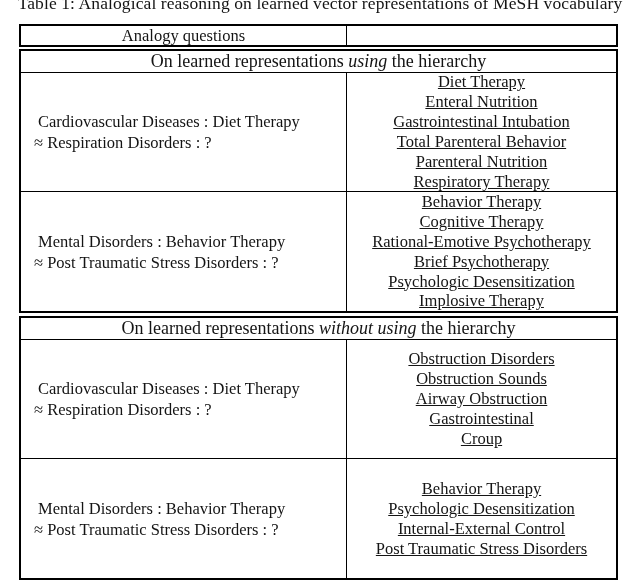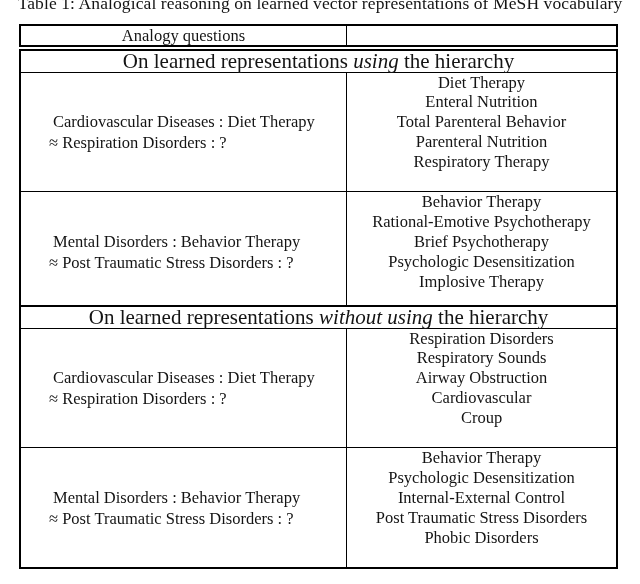--- a/index.html
+++ b/index.html
@@ -28,45 +28,46 @@
   }
   .header-box { top: 24px; height: 23px; display: flex; }
   .header-box .hcell {
     display: flex; align-items: center; justify-content: center;
     font-size: 16.5px; box-sizing: border-box;
   }
   .header-box .hcell.q { flex: 0 0 326px; border-right: 1.5px solid #000; }
   .header-box .hcell.a { flex: 1 1 auto; }
   .section-box { display: flex; flex-direction: column; height: 264px; }
   .sec1 { top: 49px; }
-  .sec2 { top: 305px; }
+  .sec2 { top: 316px; }
   .sec-heading {
     flex: 0 0 auto;
     height: 20.5px; line-height: 20.5px;
     text-align: center;
     border-bottom: 1.5px solid #000;
-    font-size: 21px;
+    font-size: 18px;
   }
   .trow { flex: 1 1 0; display: flex; min-height: 0; }
   .trow.second { border-top: 1.5px solid #000; }
   .q-cell {
     flex: 0 0 326px;
     box-sizing: border-box;
     border-right: 1.5px solid #000;
     display: flex; align-items: center;
-    padding-left: 28px;
+    padding-left: 13px;
     font-size: 16.5px;
   }
   .q-cell .ql1 { padding-left: 4px; }
   .q-cell .ql { line-height: 21px; white-space: nowrap; }
   .a-cell {
     flex: 1 1 auto;
-    display: flex; flex-direction: column; 
+    display: flex; flex-direction: column; justify-content: center;
     text-align: center;
     font-size: 16.5px;
+    text-decoration: underline;
   }
   .ans { line-height: 19.9px; white-space: nowrap; }
   i { font-style: italic; }
 </style>
 </head>
 <body>
 
 <div class="caption">Table 1: Analogical reasoning on learned vector representations of MeSH vocabulary</div>
 
 <div class="box header-box">
@@ -81,35 +82,37 @@
   <div class="trow">
     <div class="q-cell">
       <div>
         <div class="ql ql1">Cardiovascular Diseases : Diet Therapy</div>
         <div class="ql ql2">≈ Respiration Disorders : ?</div>
       </div>
     </div>
     <div class="a-cell">
       <div class="ans">Diet Therapy</div>
       <div class="ans">Enteral Nutrition</div>
+      <div class="ans">Gastrointestinal Intubation</div>
       <div class="ans">Total Parenteral Behavior</div>
       <div class="ans">Parenteral Nutrition</div>
       <div class="ans">Respiratory Therapy</div>
     </div>
   </div>
 
   <div class="trow second">
     <div class="q-cell">
       <div>
         <div class="ql ql1">Mental Disorders : Behavior Therapy</div>
         <div class="ql ql2">≈ Post Traumatic Stress Disorders : ?</div>
       </div>
     </div>
     <div class="a-cell">
       <div class="ans">Behavior Therapy</div>
+      <div class="ans">Cognitive Therapy</div>
       <div class="ans">Rational-Emotive Psychotherapy</div>
       <div class="ans">Brief Psychotherapy</div>
       <div class="ans">Psychologic Desensitization</div>
       <div class="ans">Implosive Therapy</div>
     </div>
   </div>
 </div>
 
 <div class="box section-box sec2">
   <div class="sec-heading">
@@ -117,36 +120,35 @@
   </div>
 
   <div class="trow">
     <div class="q-cell">
       <div>
         <div class="ql ql1">Cardiovascular Diseases : Diet Therapy</div>
         <div class="ql ql2">≈ Respiration Disorders : ?</div>
       </div>
     </div>
     <div class="a-cell">
-      <div class="ans">Respiration Disorders</div>
-      <div class="ans">Respiratory Sounds</div>
+      <div class="ans">Obstruction Disorders</div>
+      <div class="ans">Obstruction Sounds</div>
       <div class="ans">Airway Obstruction</div>
-      <div class="ans">Cardiovascular</div>
+      <div class="ans">Gastrointestinal</div>
       <div class="ans">Croup</div>
     </div>
   </div>
 
   <div class="trow second">
     <div class="q-cell">
       <div>
         <div class="ql ql1">Mental Disorders : Behavior Therapy</div>
         <div class="ql ql2">≈ Post Traumatic Stress Disorders : ?</div>
       </div>
     </div>
     <div class="a-cell">
       <div class="ans">Behavior Therapy</div>
       <div class="ans">Psychologic Desensitization</div>
       <div class="ans">Internal-External Control</div>
       <div class="ans">Post Traumatic Stress Disorders</div>
-      <div class="ans">Phobic Disorders</div>
     </div>
   </div>
 </div>
 
 </body></html>

